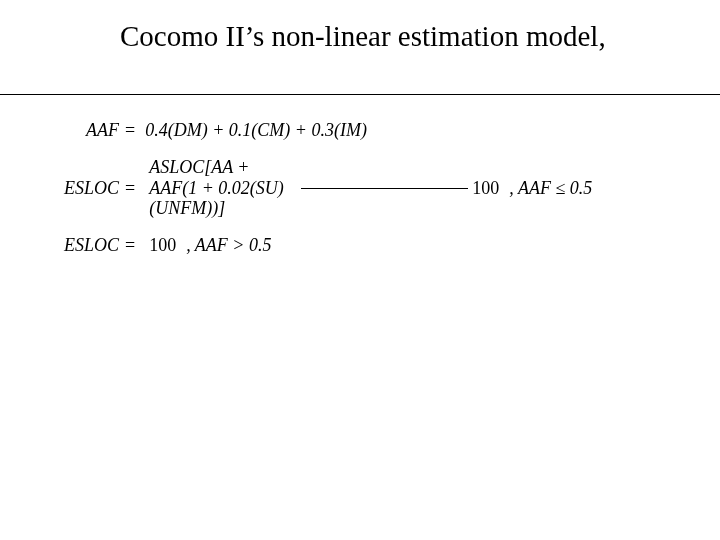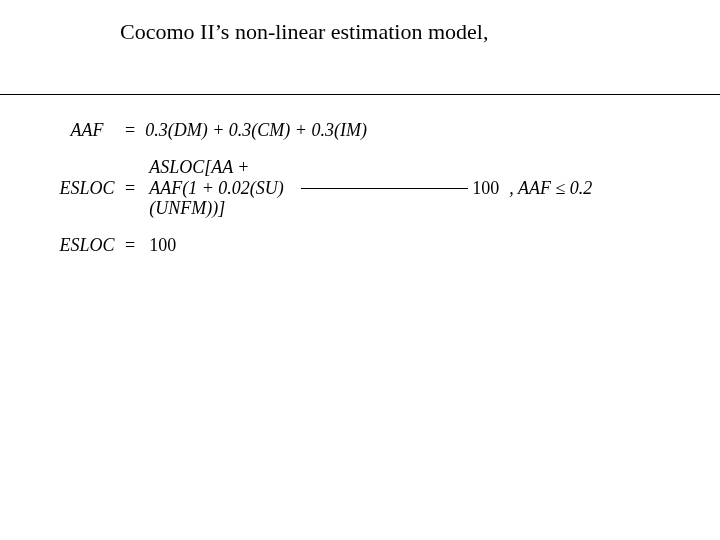--- a/index.html
+++ b/index.html
@@ -1,21 +1,21 @@
 <!DOCTYPE html>
 <html><head>
 <meta charset="utf-8">
 <style>
   html,body{margin:0;padding:0;width:720px;height:540px;background:#fff;font-family:"Times New Roman",Times,serif;color:#000}
   .slide{position:relative;width:720px;height:540px}
-  .heading{position:absolute;left:120px;top:18px;font-size:22px;line-height:1.3}
+  .heading{position:absolute;left:120px;top:18px;font-size:29px;line-height:1.3}
   .rule{position:absolute;left:0;right:0;top:94px;border-top:1px solid #000}
   .math{position:absolute;left:55px;top:120px;font-family:"Times New Roman",Times,serif;font-size:18px}
   .row{display:flex;align-items:center;margin-bottom:16px}
-  .lhs{font-style:italic;min-width:64px;text-align:center}
+  .lhs{font-style:italic;min-width:64px;text-align:right}
   .eq{padding:0 10px 0 6px}
   .rhs{display:flex;align-items:center}
   .frac{display:inline-flex;flex-direction:row;align-items:center;line-height:1.15}
   .frac .num{padding:0 4px}
   .frac .bar{width:100%;border-top:1px solid #000;margin:1px 0}
   .frac .den{padding:0 4px}
   .cond{padding-left:6px}
   .i{font-style:italic}
 </style>
 </head>
@@ -27,41 +27,42 @@
     <div>Cocomo II’s non-linear estimation model,</div>
   </div>
 
   <div class="rule"></div>
 
   <div class="math">
 
     <div class="row">
       <span class="lhs i">AAF</span>
       <span class="eq">=</span>
-      <span class="rhs i">0.3(DM) + 0.3(CM) + 0.3(IM)</span>
+      <span class="rhs i">0.4(DM) + 0.1(CM) + 0.3(IM)</span>
     </div>
 
     <div class="row">
       <span class="lhs i">ESLOC</span>
       <span class="eq">=</span>
       <span class="rhs">
         <span class="frac">
           <span class="num i">ASLOC[AA + AAF(1 + 0.02(SU)(UNFM))]</span>
           <span class="bar"></span>
           <span class="den">100</span>
         </span>
-        <span class="cond i">, AAF ≤ 0.2</span>
+        <span class="cond i">, AAF ≤ 0.5</span>
       </span>
     </div>
 
     <div class="row">
       <span class="lhs i">ESLOC</span>
       <span class="eq">=</span>
       <span class="rhs">
         <span class="frac">
           <span class="bar"></span>
           <span class="den">100</span>
         </span>
+        <span class="cond i">, AAF &gt; 0.5</span>
       </span>
     </div>
 
   </div>
 </div>
 
 </body></html>

